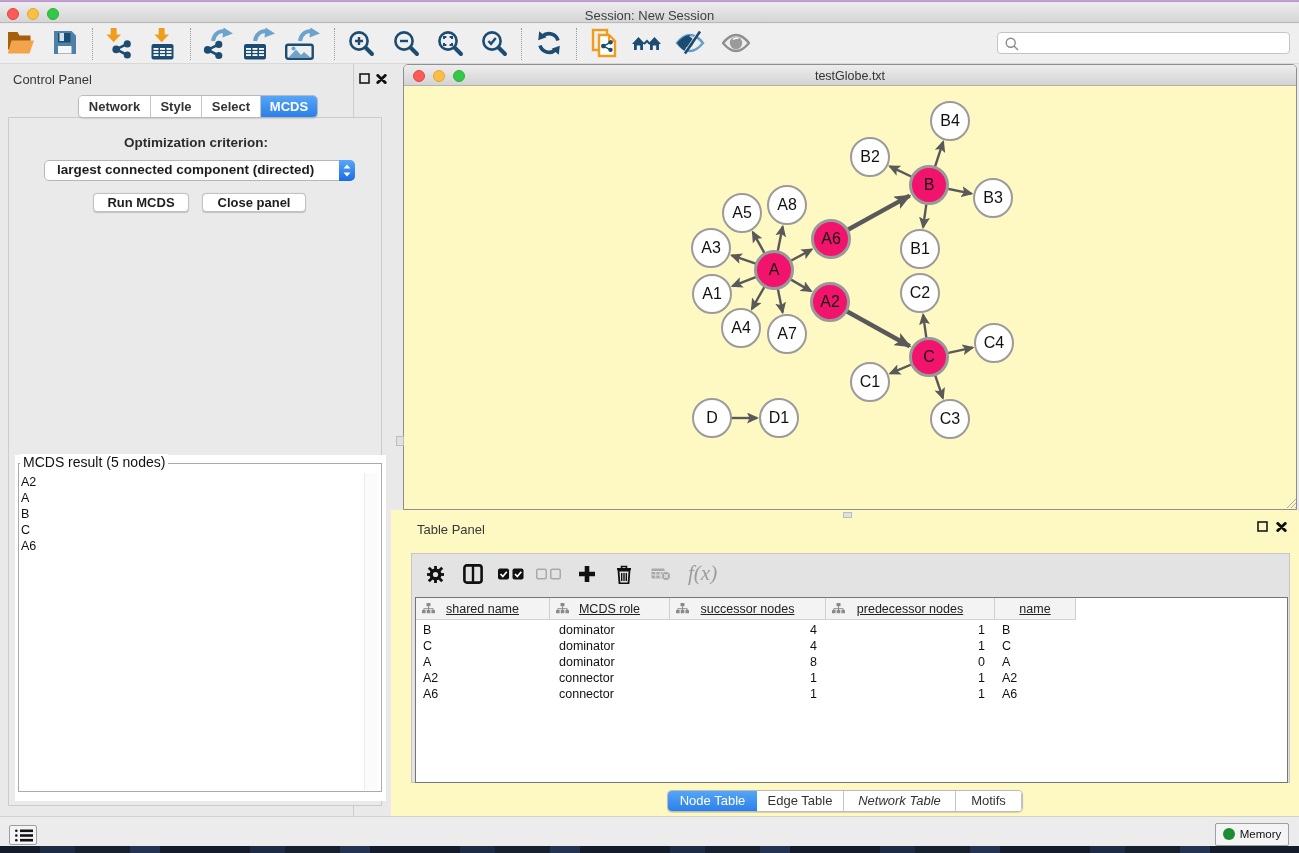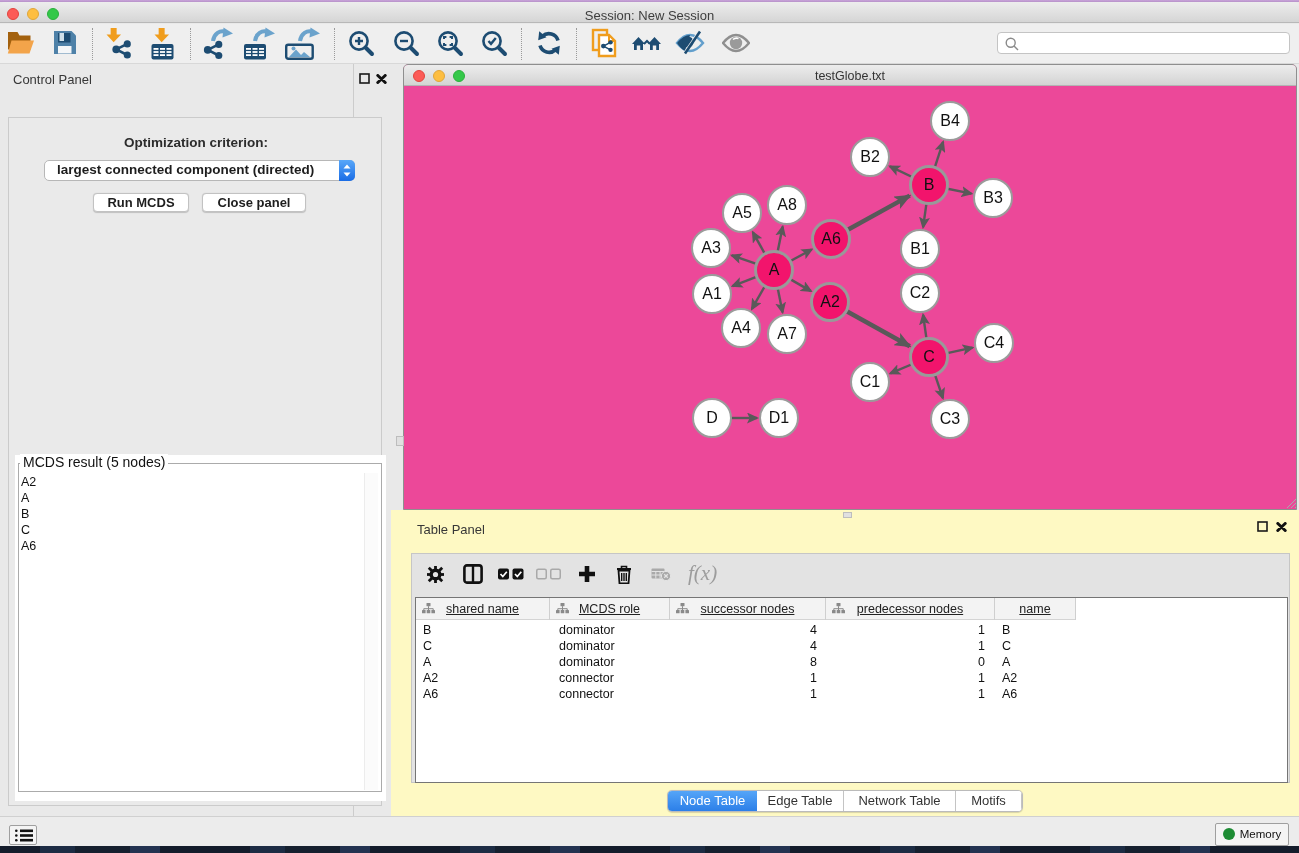--- a/index.html
+++ b/index.html
@@ -25,21 +25,21 @@
 #optlabel { left:0; top:17px; width:374px; text-align:center; font-weight:bold; font-size:13.5px; color:#2c2c2c; }
 #combo { left:35px; top:42px; width:311px; height:21px; background:#fff; border:1px solid #b7b7b7; border-radius:5px; font-size:13.5px; font-weight:bold; color:#1d1d1d; text-align:left; padding-left:12px; line-height:18px; }
 #stepper { right:-1px; top:-1px; width:16px; height:21px; background:linear-gradient(#58a7f9,#1a6ce5); border-radius:0 5px 5px 0; }
 .btn { position:absolute; top:75px; height:19px; background:#fff; border:1px solid #c2c2c2; border-radius:4px; font-size:13px; font-weight:bold; color:#1d1d1d; text-align:center; line-height:17px; box-shadow:0 0.5px 1px rgba(0,0,0,0.18); }
 #resultpane { left:6px; top:337px; width:371px; height:346px; background:#fff; }
 #fieldset { left:3px; top:8px; width:364px; height:329px; border:1px solid #ababab; }
 #legend { left:5px; top:-1px; background:#fff; font-size:14px; color:#111; padding:0 3px; }
 #mcdslist { left:6px; top:19px; font-size:12.5px; color:#111; line-height:16px; }
 #cpscroll { left:349px; top:18px; width:14px; height:317px; background:#fbfbfb; border-left:1px solid #ececec; }
 
-#nw { left:403px; top:64px; width:894px; height:446px; background:#ec4899; border:1px solid #8f8f8f; border-radius:5px 5px 0 0; }
+#nw { left:403px; top:64px; width:894px; height:446px; background:#fef9c3; border:1px solid #8f8f8f; border-radius:5px 5px 0 0; }
 #nwtitle { left:0; top:0; width:892px; height:21px; background:linear-gradient(#ededed,#d3d3d3); border-bottom:1px solid #b3b3b3; border-radius:4px 4px 0 0; }
 #nwname { left:0; top:4px; width:892px; text-align:center; font-size:12.5px; color:#333; }
 
 #tp { left:391px; top:510px; width:968px; height:308px; background:#fef9c3; }
 #tptitle { left:26px; top:12px; font-size:13px; color:#373737; }
 #tpbox { left:20px; top:43px; width:879px; height:230px; border:1px solid #c6c6c6; background:#e3e3e3; }
 #tptools { left:0; top:0; width:868px; height:43px; }
 #tbl { left:3px; top:43px; width:873px; height:186px; background:#fff; border:1px solid #757575; }
 #thead { left:0; top:0; width:660px; height:22px; background:#f3f3f3; border-bottom:1px solid #d4d4d4; }
 .th { position:absolute; top:0; height:22px; border-right:1px solid #cfcfcf; font-size:12.5px; color:#222; text-align:center; line-height:22px;text-decoration:underline; }
@@ -214,20 +214,26 @@
 </div>
 
 <div class="abs" id="cp">
   <div class="abs" id="cptitle">Control Panel</div>
   <svg class="abs" style="left:359px;top:9px;" width="11" height="11" viewBox="0 0 11 11">
       <rect x="1" y="1" width="9" height="9" fill="none" stroke="#1a1a1a" stroke-width="1.6"></rect>
     </svg>
   <svg class="abs" style="left:376px;top:10px;" width="11" height="10" viewBox="0 0 11 10">
       <path d="M1.8 1.5 L9.2 8.5 M9.2 1.5 L1.8 8.5" stroke="#111" stroke-width="3" stroke-linecap="round"></path>
     </svg>
+  <div class="abs" id="tabs">
+    <div style="width:72px;">Network</div>
+    <div style="width:51px;">Style</div>
+    <div style="width:59px;">Select</div>
+    <div style="width:56px;">MCDS</div>
+  </div>
   <div class="abs" id="cpinner">
     <div class="abs" id="optlabel">Optimization criterion:</div>
     <div class="abs" id="combo">largest connected component (directed)
       <div class="abs" id="stepper">
           <svg style="position:absolute;left:3px;top:3px;" width="10" height="15" viewBox="0 0 10 15">
             <path d="M1.5 5.5 L5 1.5 L8.5 5.5 z" fill="#fff"></path>
             <path d="M1.5 9.5 L5 13.5 L8.5 9.5 z" fill="#fff"></path>
           </svg>
         </div>
     </div>
@@ -450,21 +456,21 @@
       <div class="td" style="left:7px;top:88px;">A6</div>
         <div class="td" style="left:143px;top:88px;">connector</div>
         <div class="td" style="left:0;width:401px;top:88px;text-align:right;">1</div>
         <div class="td" style="left:0;width:569px;top:88px;text-align:right;">1</div>
         <div class="td" style="left:586px;top:88px;">A6</div>
     </div>
   </div>
   <div class="abs" id="tabs2">
     <div style="width:89px;">Node Table</div>
     <div style="width:87px;">Edge Table</div>
-    <div style="width:112px;">Network Table</div>
+    <div style="width:112px;font-style:italic;">Network Table</div>
     <div style="width:66px;">Motifs</div>
   </div>
 </div>
 
 <div class="abs" id="status">
   <div class="abs" id="lbtn">
       <svg style="position:absolute;left:5px;top:3px;" width="18" height="13" viewBox="0 0 18 13">
         <g fill="#111">
           <rect x="0" y="0.5" width="2.6" height="2.6" rx="1.3"></rect>
           <rect x="0" y="5.2" width="2.6" height="2.6" rx="1.3"></rect>

